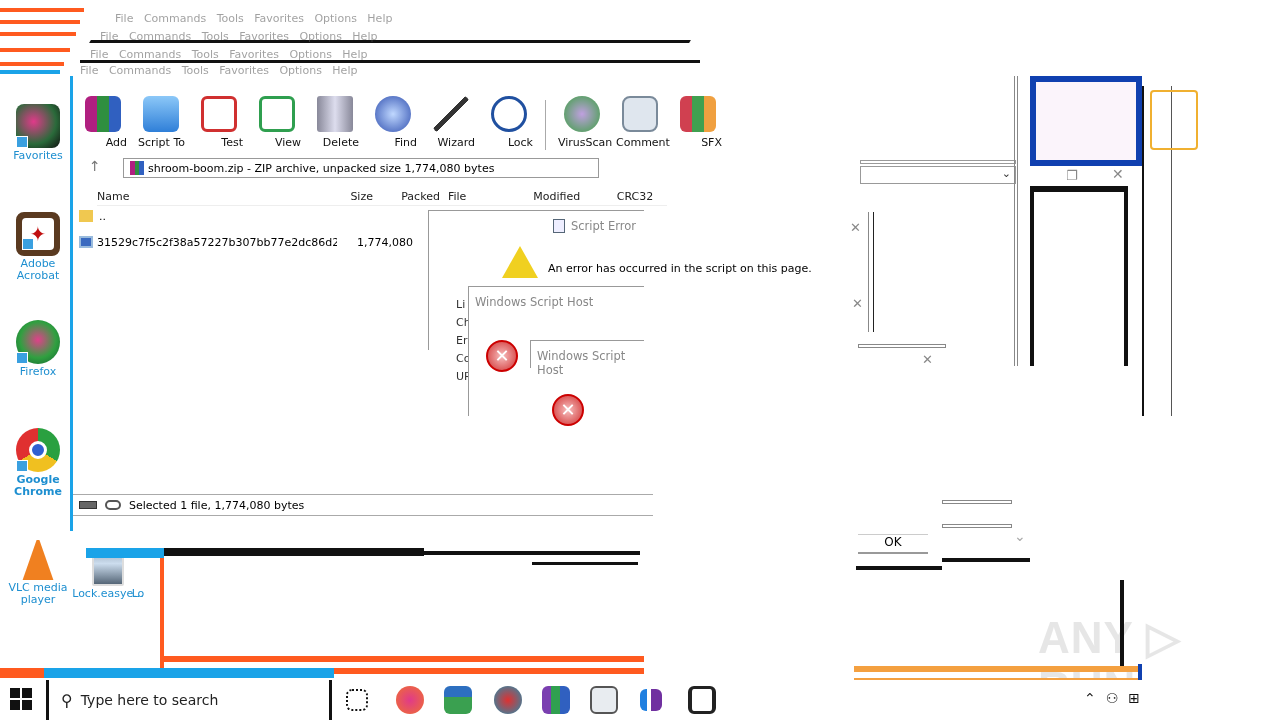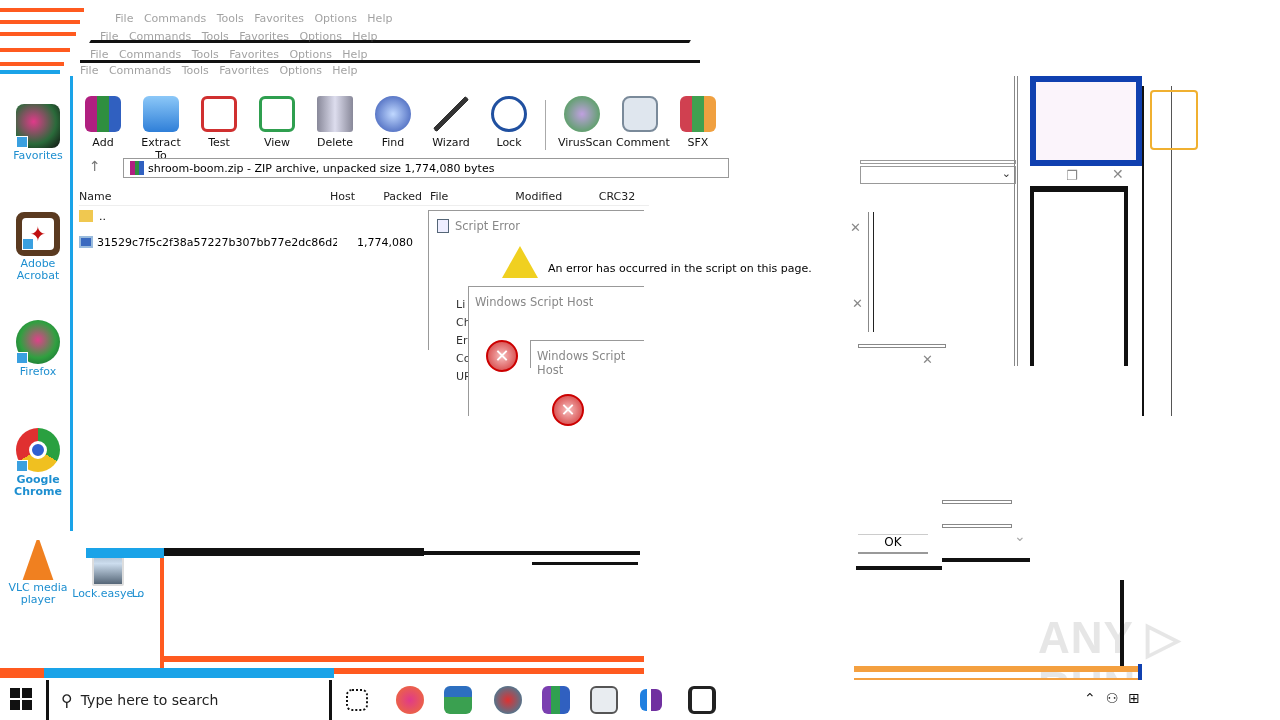--- a/index.html
+++ b/index.html
@@ -12,27 +12,27 @@
 
   
   .desk-icon { position: absolute; width: 72px; text-align: center; color: #1e8fd0; font-size: 11px; line-height: 12px; }
   .desk-icon .ico { width: 44px; height: 44px; margin: 0 auto 2px; border-radius: 8px; position: relative; }
   .desk-icon .shortcut { position: absolute; left: 0; bottom: 0; width: 12px; height: 12px; background: #3aa0e0; border: 1px solid #fff; }
 
   
   .winrar { position: absolute; left: 70px; top: 76px; width: 580px; height: 455px; background: #fff; border-left: 3px solid #1aa3e8; }
   .menubar { position: absolute; left: 6px; top: 2px; display: flex; gap: 14px; font-size: 11.5px; color: #222; }
   .toolbar { position: absolute; left: 6px; top: 20px; display: flex; gap: 10px; }
-  .tb { width: 48px; text-align: center; font-size: 11px; color: #111; }
+  .tb { width: 48px; text-align: right; font-size: 11px; color: #111; }
   .tb .ti { width: 36px; height: 36px; margin: 0 auto 4px; border-radius: 6px; }
   .tb-sep { width: 1px; height: 50px; background: #aaa; margin: 4px 2px; }
-  .pathbar { position: absolute; left: 50px; top: 82px; width: 606px; height: 20px; border: 1px solid #999; display: flex; align-items: center; padding-left: 6px; gap: 4px; font-size: 11px; }
+  .pathbar { position: absolute; left: 50px; top: 82px; width: 476px; height: 20px; border: 1px solid #999; display: flex; align-items: center; padding-left: 6px; gap: 4px; font-size: 11px; }
   .up-arrow { position: absolute; left: 16px; top: 82px; color: #777; font-size: 14px; }
   .rar-mini { width: 14px; height: 14px; background: linear-gradient(90deg,#b02080 0 33%,#2f8f3f 33% 66%,#3060c0 66%); }
-  .colhead { position: absolute; left: 6px; top: 108px; width: 570px; height: 22px; display: flex; font-size: 11px; color: #222; border-bottom: 1px solid #eee; }
+  .colhead { position: absolute; left: 24px; top: 108px; width: 570px; height: 22px; display: flex; font-size: 11px; color: #222; border-bottom: 1px solid #eee; }
   .colhead div { padding-top: 6px; }
   .row { position: absolute; left: 6px; width: 560px; height: 16px; display: flex; font-size: 11px; align-items: center; }
   .status { position: absolute; left: 0; top: 418px; width: 580px; height: 22px; border-top: 1px solid #aaa; border-bottom: 1px solid #aaa; display: flex; align-items: center; gap: 8px; padding-left: 6px; font-size: 11px; }
   .drive-ico { width: 18px; height: 8px; background: #666; border: 1px solid #333; }
   .key-ico { width: 16px; height: 10px; border: 2px solid #555; border-radius: 6px; }
 
   
   .dlg { position: absolute; background: #fff; border: 1px solid #999; }
   .dlg-title { font-size: 11.5px; color: #888; display: flex; align-items: center; gap: 6px; }
 
@@ -104,62 +104,67 @@
 
 <div class="abs" style="left:86px;top:548px;width:78px;height:10px;background:#1aa3e8;"></div>
 <div class="abs" style="left:164px;top:548px;width:260px;height:8px;background:#111;"></div>
 <div class="abs" style="left:424px;top:551px;width:216px;height:4px;background:#111;"></div>
 <div class="abs" style="left:160px;top:558px;width:4px;height:110px;background:#ff5a1f;"></div>
 
 <div class="winrar">
 
   <div class="toolbar">
     <div class="tb"><div class="ti" style="background:linear-gradient(90deg,#b02080 0 33%,#2f8f3f 33% 66%,#3060c0 66%);"></div><span>Add</span></div>
-    <div class="tb"><div class="ti" style="background:linear-gradient(180deg,#8cc8f8,#2f7fd8);"></div><span>Extract To</span></div>
+    <div class="tb"><div class="ti" style="background:linear-gradient(180deg,#8cc8f8,#2f7fd8);"></div><span>Script To</span></div>
     <div class="tb"><div class="ti" style="background:#fff;border:3px solid #d03030;"></div><span>Test</span></div>
     <div class="tb"><div class="ti" style="background:#fff;border:3px solid #2f9f4f;"></div><span>View</span></div>
     <div class="tb"><div class="ti" style="background:linear-gradient(90deg,#889,#dde,#889);border-radius:3px;"></div><span>Delete</span></div>
     <div class="tb"><div class="ti" style="border-radius:50%;background:radial-gradient(circle,#c0d8ff,#3050b0);"></div><span>Find</span></div>
     <div class="tb"><div class="ti" style="background:linear-gradient(135deg,transparent 45%,#333 45% 55%,transparent 55%);"></div><span>Wizard</span></div>
     <div class="tb"><div class="ti" style="border-radius:50%;background:#fff;border:3px solid #2050a0;"></div><span>Lock</span></div>
     <div class="tb-sep"></div>
     <div class="tb"><div class="ti" style="border-radius:50%;background:radial-gradient(circle,#c0a0e0,#3aa040);"></div><span>VirusScan</span></div>
     <div class="tb"><div class="ti" style="background:#dfe6ee;border:2px solid #7a8a9a;border-radius:8px;"></div><span>Comment</span></div>
     <div class="tb"><div class="ti" style="background:linear-gradient(90deg,#d04050 0 33%,#40a050 33% 66%,#f0a040 66%);"></div><span>SFX</span></div>
   </div>
 
   <span class="up-arrow">↑</span>
   <div class="pathbar">
     <span class="rar-mini"></span>
     <span>shroom-boom.zip - ZIP archive, unpacked size 1,774,080 bytes</span>
   </div>
 
   <div class="colhead">
     <div style="width:250px;">Name</div>
-    <div style="width:80px;text-align:right;">Host</div>
+    <div style="width:80px;text-align:right;">Size</div>
     <div style="width:80px;text-align:right;">Packed</div>
     <div style="width:110px;padding-left:8px;">File</div>
     <div style="width:100px;">Modified</div>
     <div style="width:60px;">CRC32</div>
   </div>
 
   <div class="row" style="top:132px;">
     <span style="width:14px;height:12px;background:#f0c850;margin-right:6px;display:inline-block;"></span>
     <span>..</span>
   </div>
   <div class="row" style="top:158px;">
     <span style="width:14px;height:12px;background:#3a6ac0;border:2px solid #9bd;margin-right:4px;display:inline-block;"></span>
     <span style="width:240px;overflow:hidden;white-space:nowrap;">31529c7f5c2f38a57227b307bb77e2dc86d28...</span>
     <span style="width:76px;text-align:right;">1,774,080</span>
   </div>
 
+  <div class="status">
+    <span class="drive-ico"></span>
+    <span class="key-ico"></span>
+    <span>Selected 1 file, 1,774,080 bytes</span>
+  </div>
 </div>
 
 <div class="dlg" style="left:428px;top:210px;width:216px;height:140px;border-right:none;border-bottom:none;">
-  <div class="dlg-title" style="padding:8px 8px;">
+  <div class="dlg-title" style="padding:8px 8px;justify-content:flex-end;">
     <span style="width:12px;height:14px;border:1px solid #567;background:#eef;display:inline-block;"></span>
     <span>Script Error</span>
   </div>
 </div>
 <div class="abs" style="left:502px;top:246px;width:0;height:0;border-left:18px solid transparent;border-right:18px solid transparent;border-bottom:32px solid #f0d020;"></div>
 <div class="abs" style="left:548px;top:262px;font-size:11px;white-space:nowrap;">An error has occurred in the script on this page.</div>
 <div class="abs" style="left:456px;top:296px;font-size:11px;line-height:18px;color:#333;">
   <div>Li</div>
   <div>Ch</div>
   <div>Er</div>

